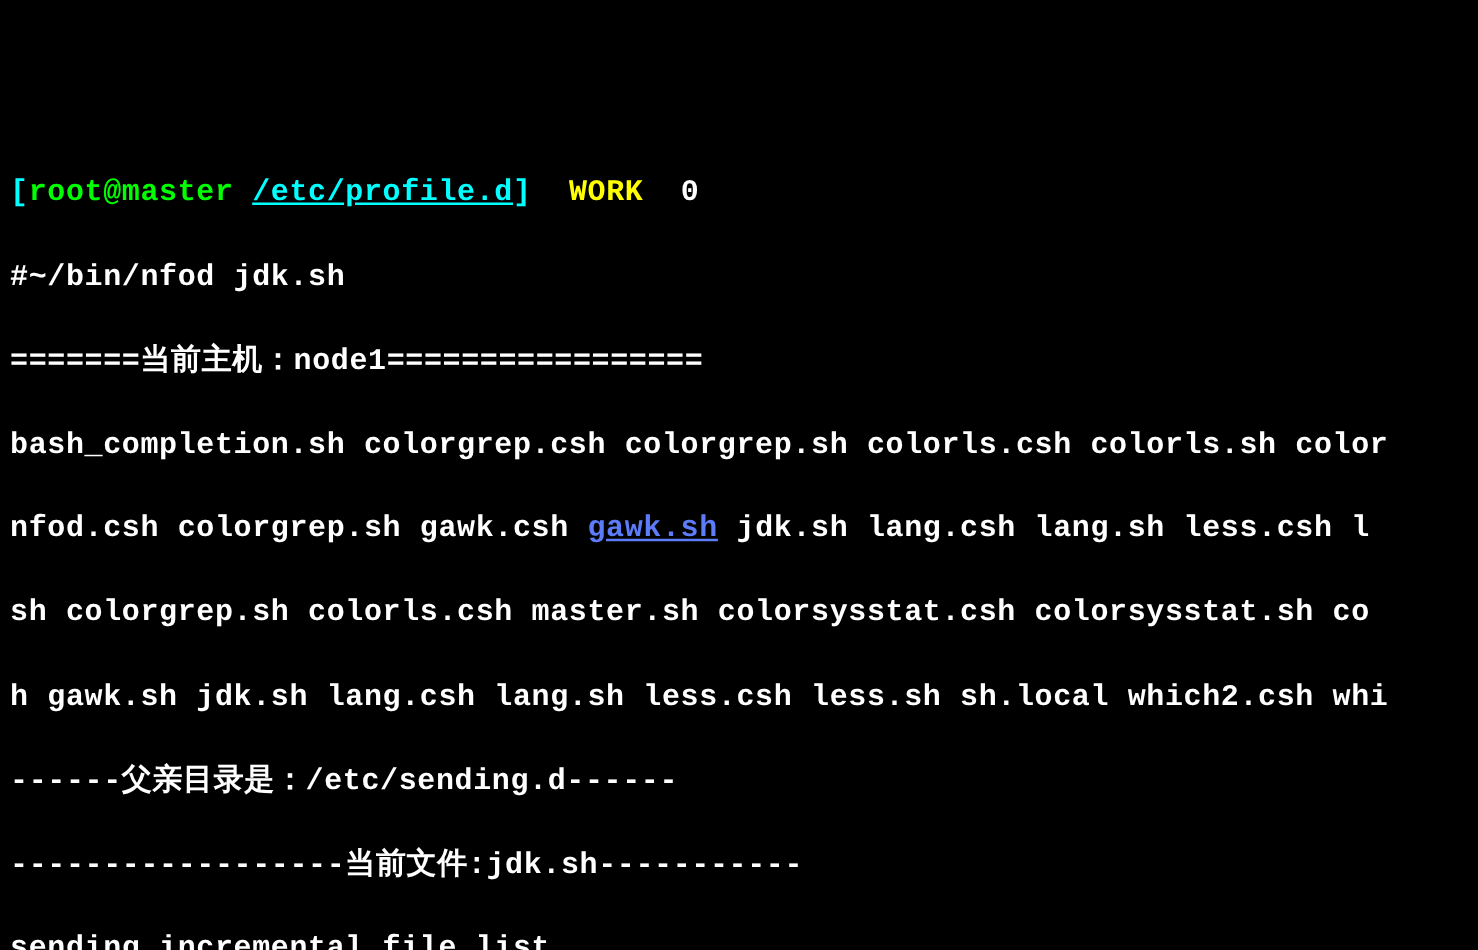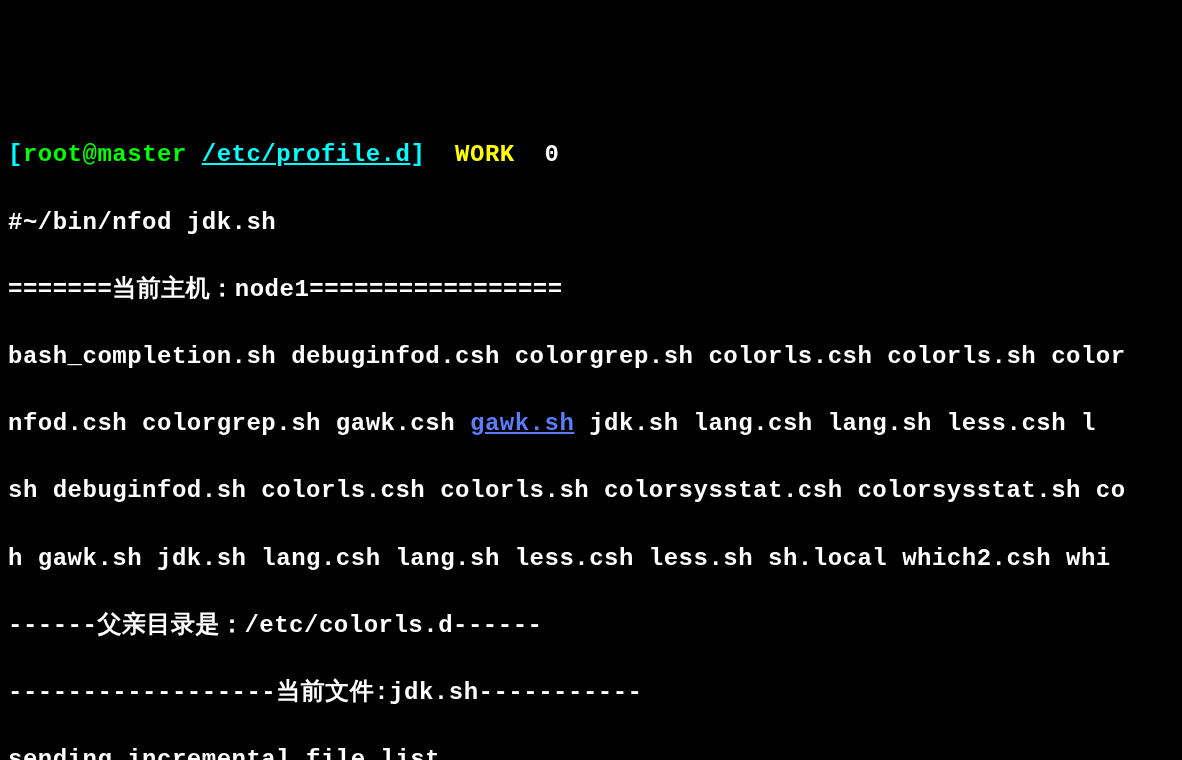--- a/index.html
+++ b/index.html
@@ -46,25 +46,25 @@
     }
   </style>
 </head>
 <body>
 
 
 
 <div class="terminal-line"><span class="prompt-bracket">[</span><span class="prompt-user">root@master</span> <span class="prompt-path">/etc/profile.d</span><span class="prompt-bracket">]</span>  <span class="work-label">WORK</span>  <span>0</span></div>
 <div class="terminal-line">#~/bin/nfod jdk.sh</div>
 <div class="terminal-line">=======当前主机：node1=================</div>
-<div class="terminal-line">bash_completion.sh debuginfod.csh colorgrep.sh colorls.csh colorls.sh color</div>
+<div class="terminal-line">bash_completion.sh colorgrep.csh colorgrep.sh colorls.csh colorls.sh color</div>
 <div class="terminal-line"><span>nfod.csh colorgrep.sh gawk.csh </span><span class="link">gawk.sh</span><span> jdk.sh lang.csh lang.sh less.csh l</span></div>
-<div class="terminal-line">sh debuginfod.sh colorls.csh colorls.sh colorsysstat.csh colorsysstat.sh co</div>
+<div class="terminal-line">sh colorgrep.sh colorls.csh master.sh colorsysstat.csh colorsysstat.sh co</div>
 <div class="terminal-line">h gawk.sh jdk.sh lang.csh lang.sh less.csh less.sh sh.local which2.csh whi</div>
-<div class="terminal-line">------父亲目录是：/etc/colorls.d------</div>
+<div class="terminal-line">------父亲目录是：/etc/sending.d------</div>
 <div class="terminal-line">------------------当前文件:jdk.sh-----------</div>
 <div class="terminal-line">sending incremental file list</div>
 
 
 
 
 
 
 
 

